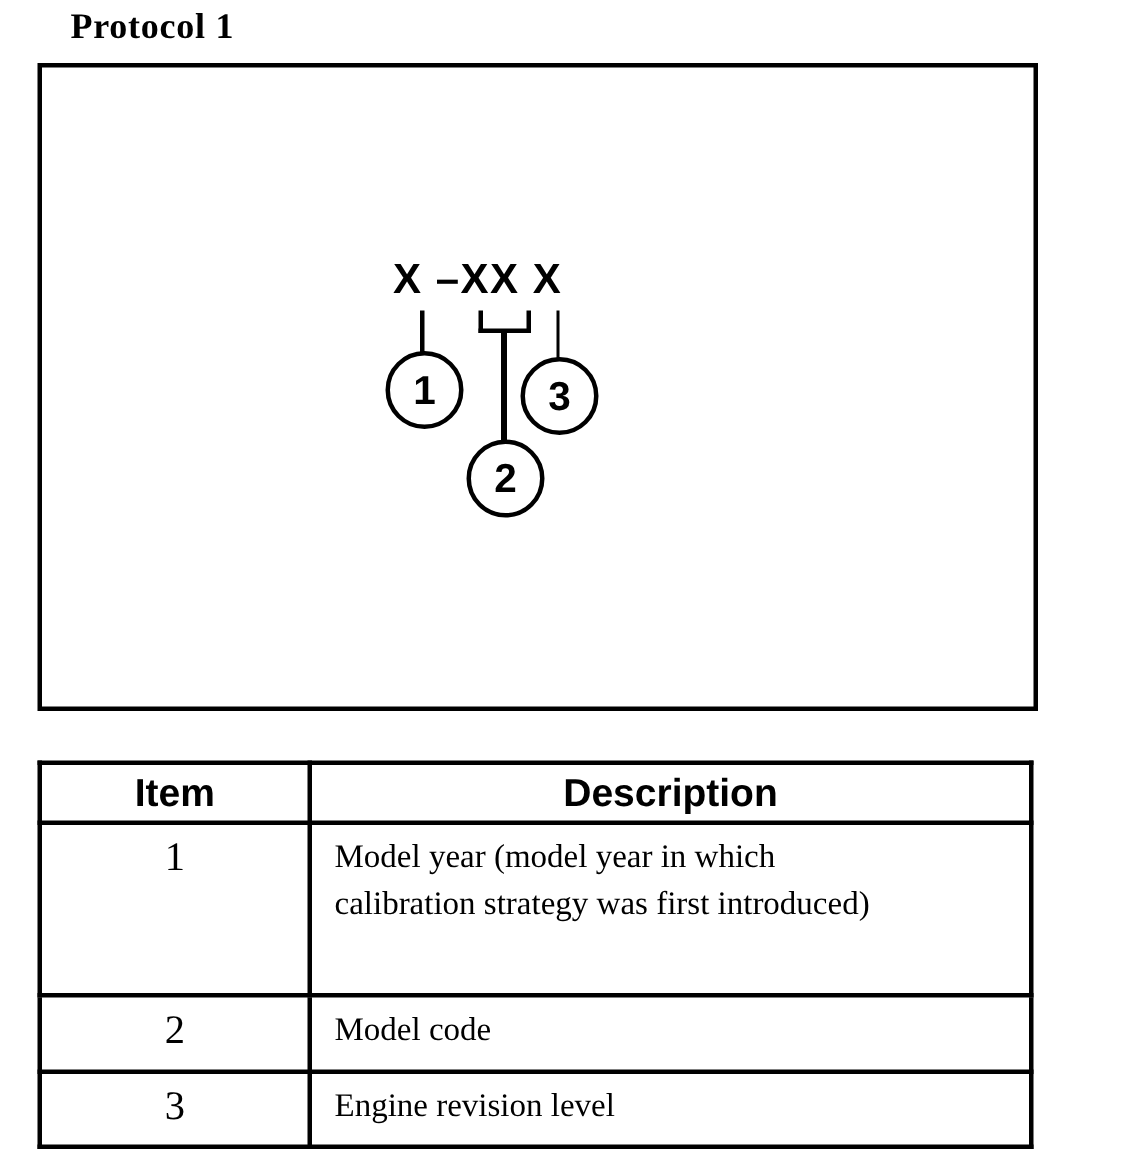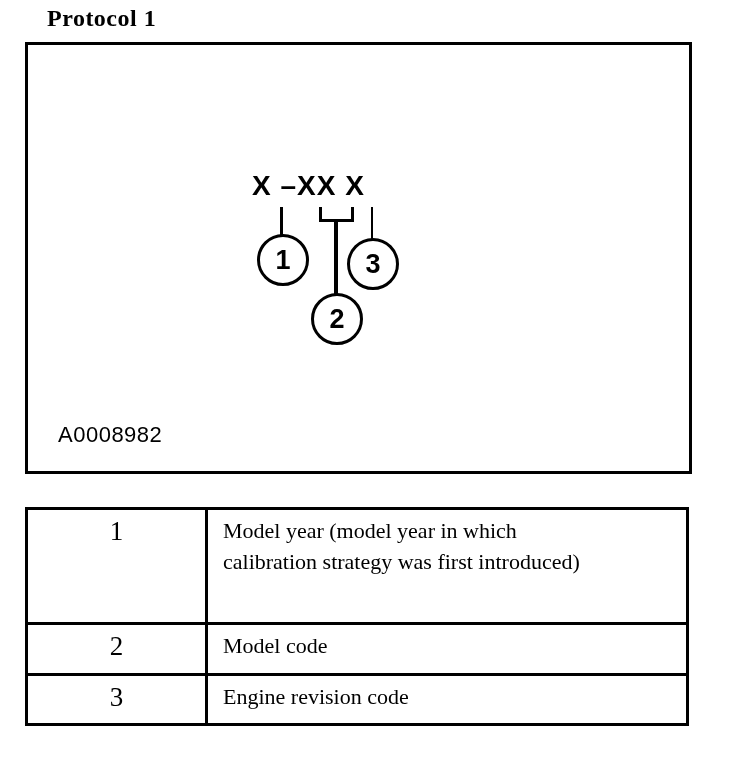--- a/index.html
+++ b/index.html
@@ -20,21 +20,21 @@
   }
   
   .figure-box {
     position: absolute;
     left: 25px; top: 42px;
     width: 661px; height: 426px;
     border: 3px solid #000;
   }
   .pattern-text {
     position: absolute;
-    left: 224px; top: 125px;
+    left: 234px; top: 125px;
     font: bold 28px/32px "Liberation Sans", sans-serif;
     letter-spacing: 1px;
     white-space: pre;
   }
   .vline, .hline { position: absolute; background: #000; }
   .callout-line-1   { left: 252px; top: 162px; width: 3px;  height: 28px; }
   .bracket-left     { left: 291px; top: 162px; width: 3px;  height: 15px; }
   .bracket-right    { left: 323px; top: 162px; width: 3px;  height: 15px; }
   .bracket-horiz    { left: 291px; top: 174px; width: 35px; height: 3px;  }
   .bracket-stem     { left: 306px; top: 176px; width: 4px;  height: 73px; }
@@ -112,41 +112,44 @@
   <div class="callout-circle circle-1">
     <span>1</span>
   </div>
   <div class="callout-circle circle-2">
     <span>2</span>
   </div>
   <div class="callout-circle circle-3">
     <span>3</span>
   </div>
 
-  <div class="figure-id">A0008982</div>
 </div>
 
 <table class="items-table">
   <colgroup>
       <col class="col-item">
       <col>
     </colgroup>
   <tbody>
+      <tr>
+    <th>Item</th>
+    <th>Description</th>
+  </tr>
   <tr class="row-1">
     <td class="item-cell">1</td>
     <td class="desc-cell">
       <span class="desc-text">Model year (model year in which calibration strategy was first introduced)</span>
     </td>
   </tr>
   <tr class="row-2">
     <td class="item-cell">2</td>
     <td class="desc-cell">
       <span class="desc-text">Model code</span>
     </td>
   </tr>
   <tr class="row-3">
     <td class="item-cell">3</td>
     <td class="desc-cell">
-      <span class="desc-text">Engine revision code</span>
+      <span class="desc-text">Engine revision level</span>
     </td>
   </tr>
 </tbody>
   </table>
 
 </body></html>

